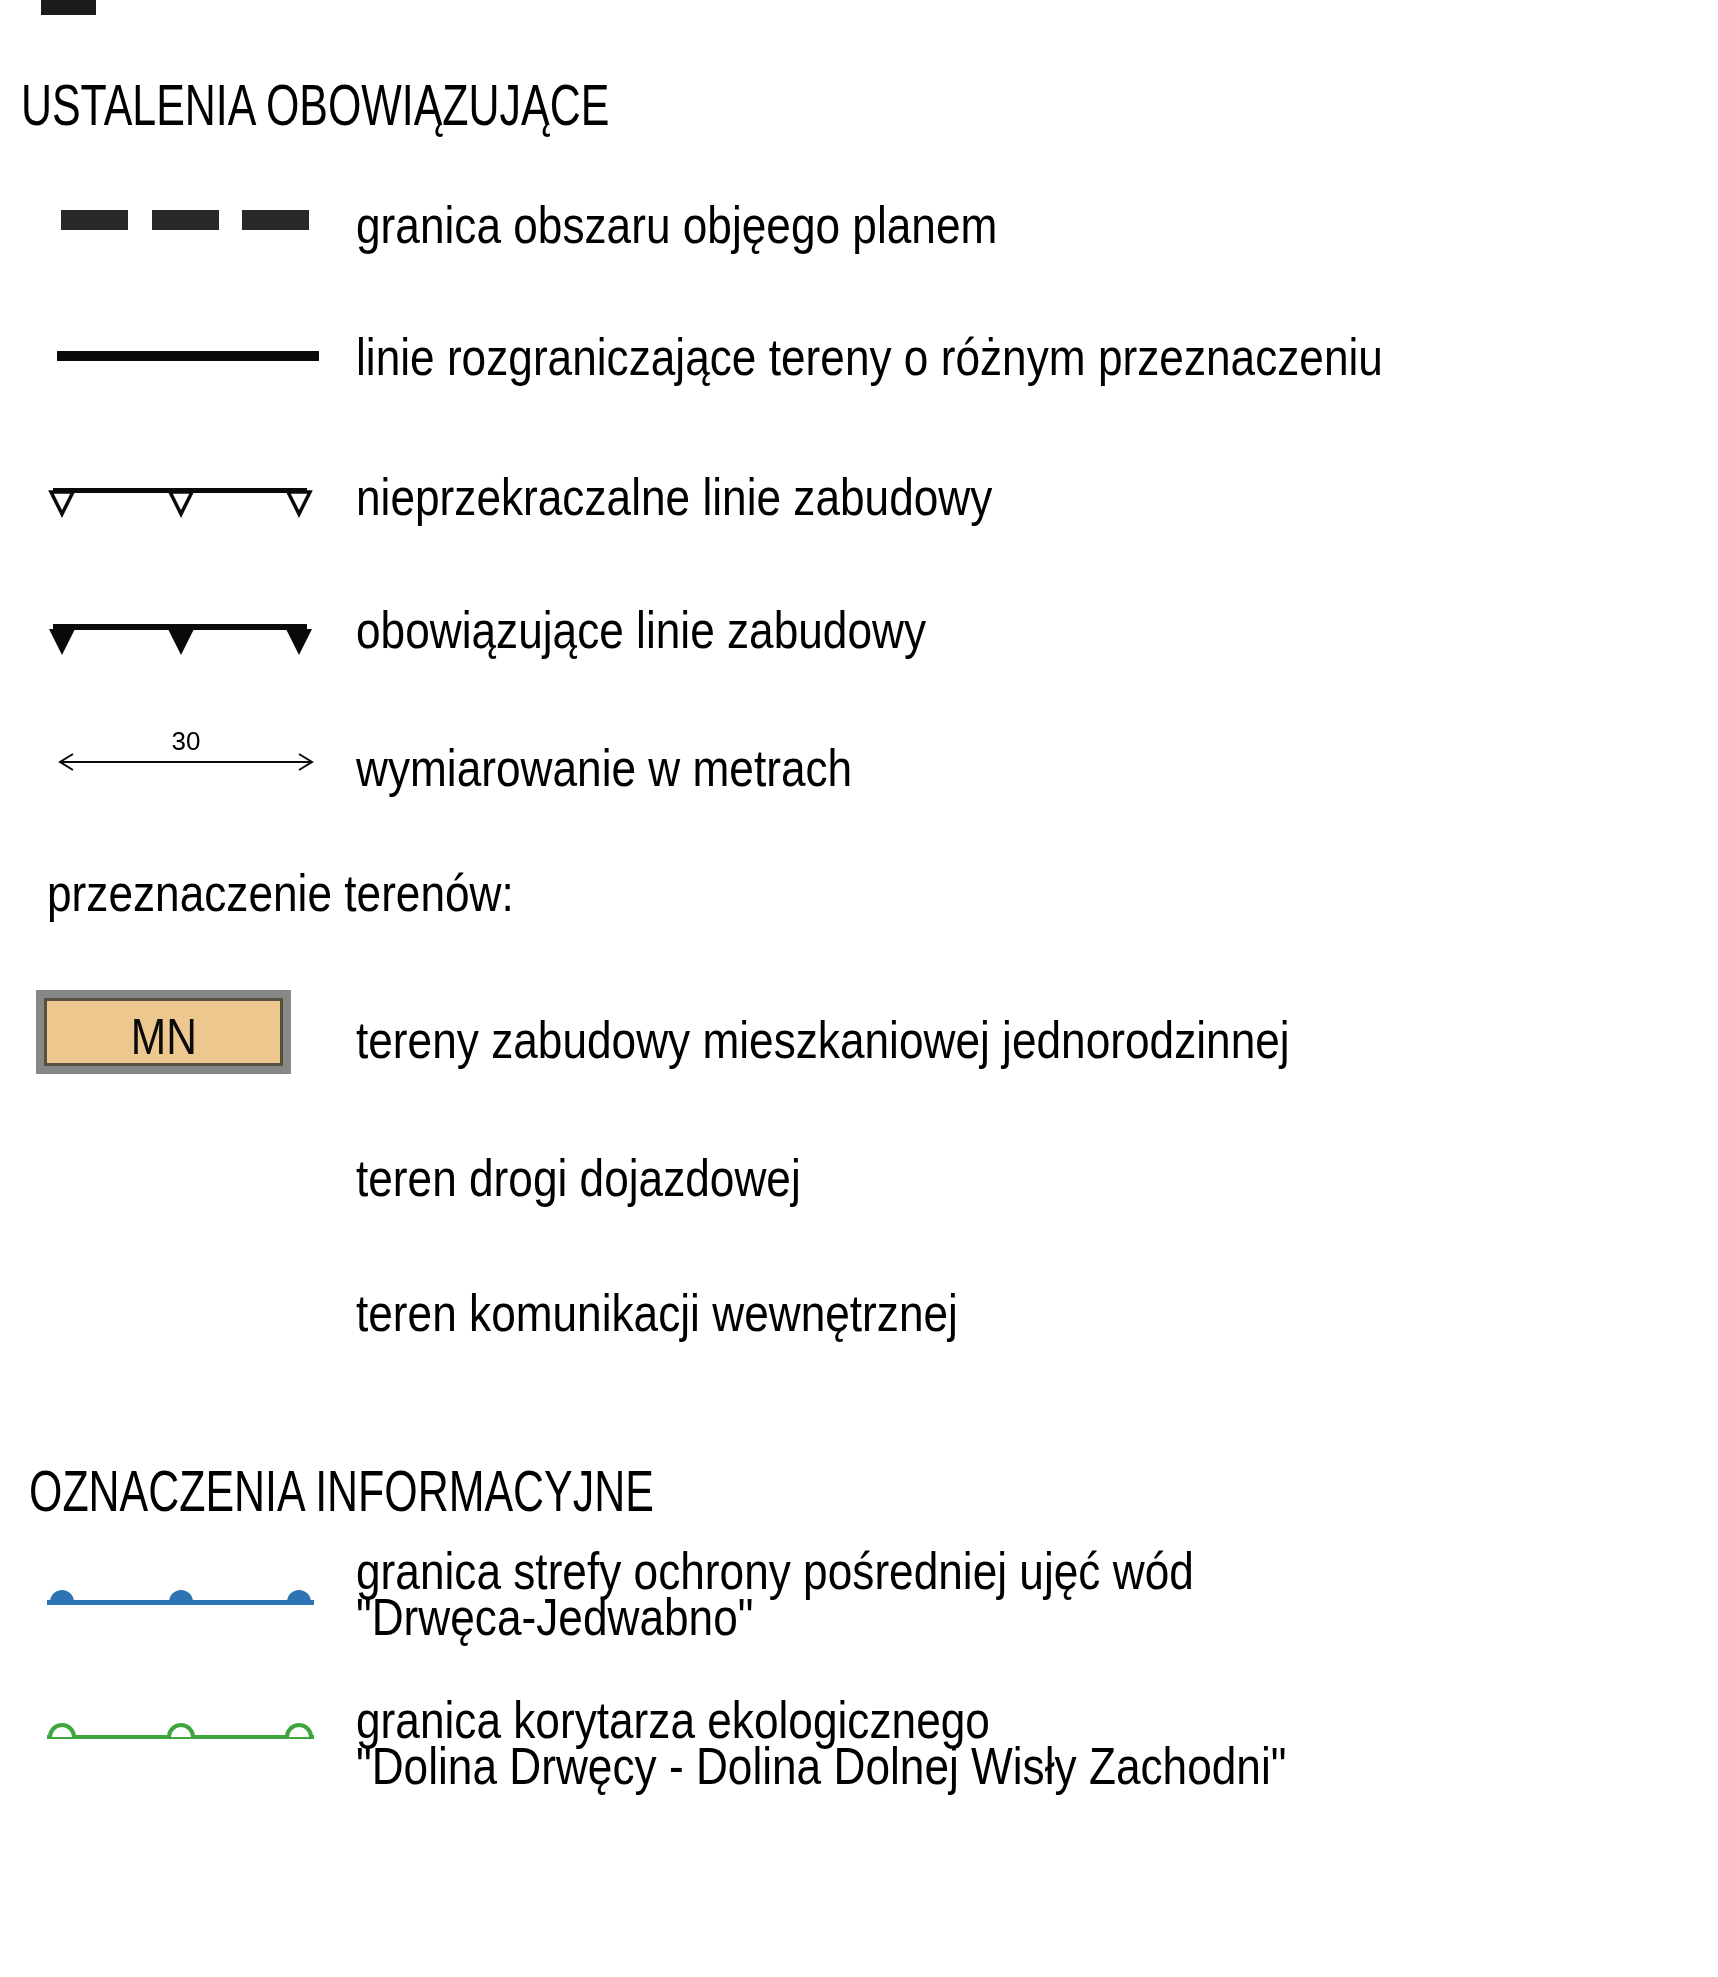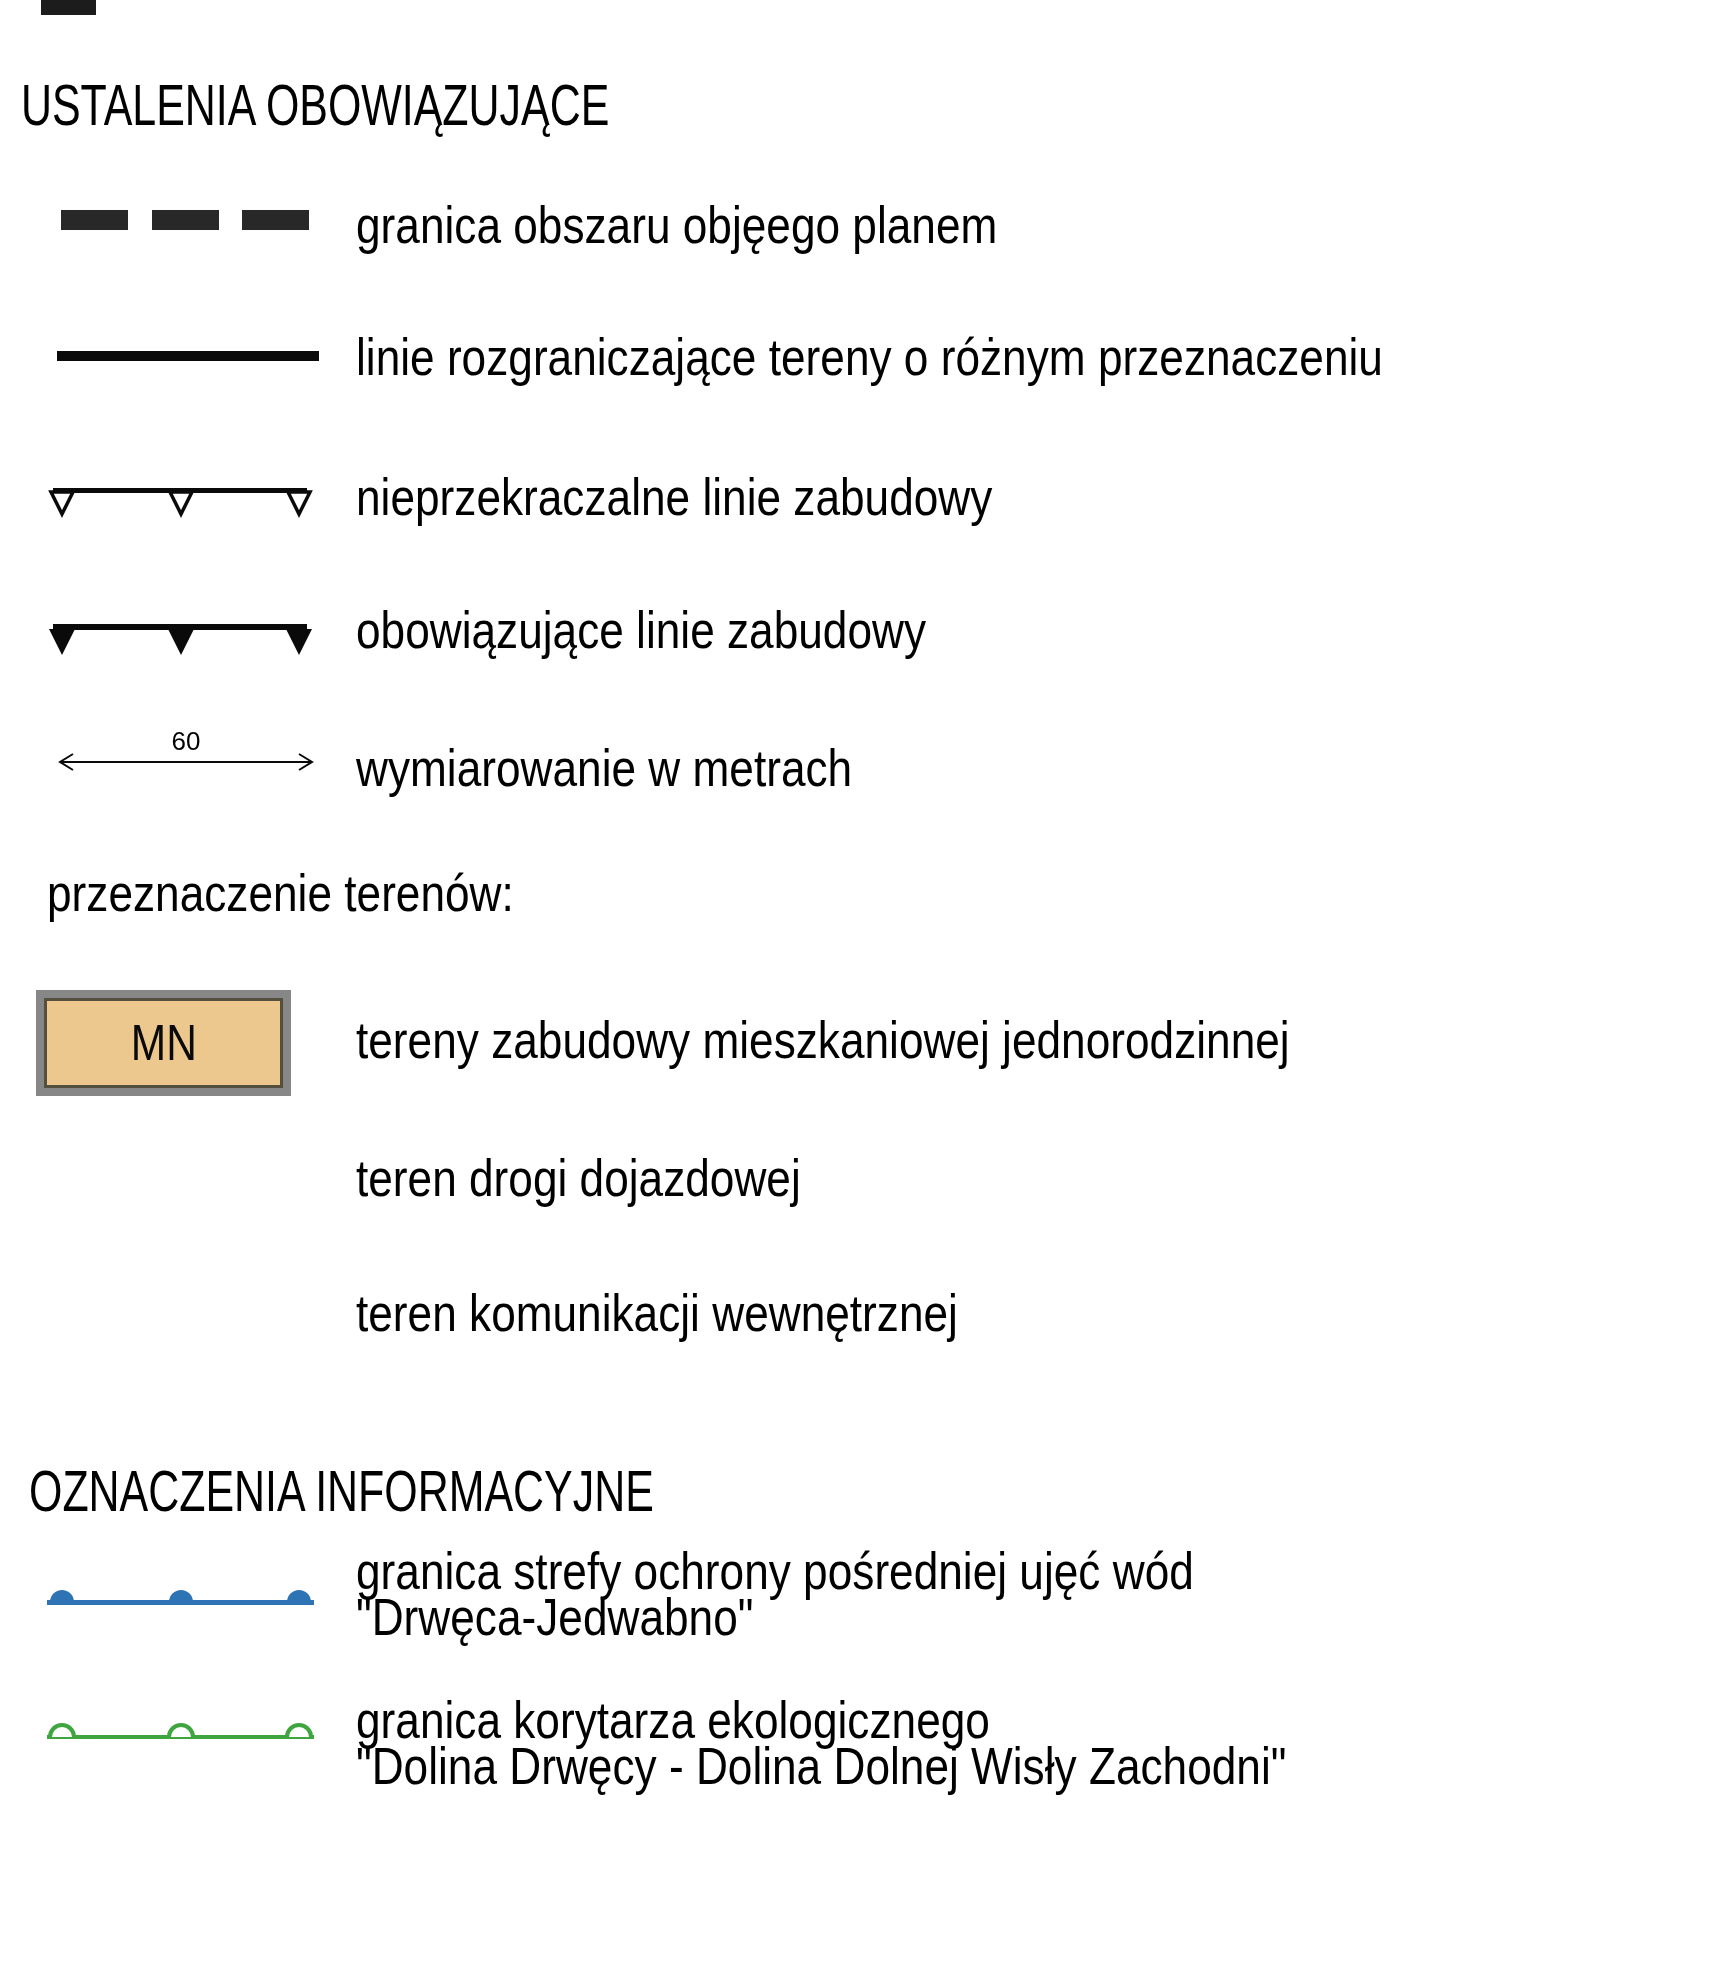--- a/index.html
+++ b/index.html
@@ -24,22 +24,22 @@
     position:absolute;left:52px;top:210px;width:248px;height:20px;
     display:flex;justify-content:space-between;
   }
   .dash{width:67px;height:20px;background:#282828;}
   .solidline{position:absolute;left:48px;top:351px;width:262px;height:10px;background:#0a0a0a;}
   .dim30{
     position:absolute;left:52px;top:726px;width:250px;text-align:center;
     font-size:26px;line-height:30px;
   }
   .zone-box{
-    position:absolute;left:27px;width:255px;height:106px;box-sizing:border-box;
-    display:flex;align-items:center;justify-content:center;
+    position:absolute;left:27px;width:255px;height:84px;box-sizing:border-box;
+    display:flex;align-items:flex-end;justify-content:center;
   }
   .zone-mn{top:990px;border:8px solid #878787;background:#ECC88E;box-shadow:inset 0 0 0 3px #55503e;}
   .zone-kdd{top:1128px;border:10px solid #878787;background:#ffffff;}
   .zone-kr{top:1263px;border:10px solid #878787;background:#F2F2F2;}
   .zone-code{
     font-size:50px;transform:scaleX(0.85);transform-origin:center center;color:#0a0a0a;
     white-space:nowrap;
   }
   .artifact{position:absolute;left:32px;top:0;width:55px;height:15px;background:#1c1c1c;}
 </style>
@@ -71,21 +71,21 @@
   <div class="row-label" style="top:497px;">nieprzekraczalne linie zabudowy</div>
 
   <svg class="sym" style="left:36px;top:622px;" width="270" height="36" viewBox="0 0 270 36">
     <rect x="8" y="2" width="254" height="6" fill="#0a0a0a"></rect>
     <path d="M4,7 L30,7 L17,33 Z" fill="#0a0a0a"></path>
     <path d="M123,7 L149,7 L136,33 Z" fill="#0a0a0a"></path>
     <path d="M241,7 L267,7 L254,33 Z" fill="#0a0a0a"></path>
   </svg>
   <div class="row-label" style="top:630px;">obowiązujące linie zabudowy</div>
 
-  <div class="dim30">60</div>
+  <div class="dim30">30</div>
   <svg class="sym" style="left:48px;top:750px;" width="258" height="24" viewBox="0 0 258 24">
     <line x1="4" y1="12" x2="254" y2="12" stroke="#0a0a0a" stroke-width="2"></line>
     <path d="M16,4 L3,12 L16,20" fill="none" stroke="#0a0a0a" stroke-width="2"></path>
     <path d="M242,4 L255,12 L242,20" fill="none" stroke="#0a0a0a" stroke-width="2"></path>
   </svg>
   <div class="row-label" style="top:768px;">wymiarowanie w metrach</div>
 
   <div class="row-label" style="left:38px;top:893px;">przeznaczenie terenów:</div>
 
   <div class="zone-box zone-mn">

